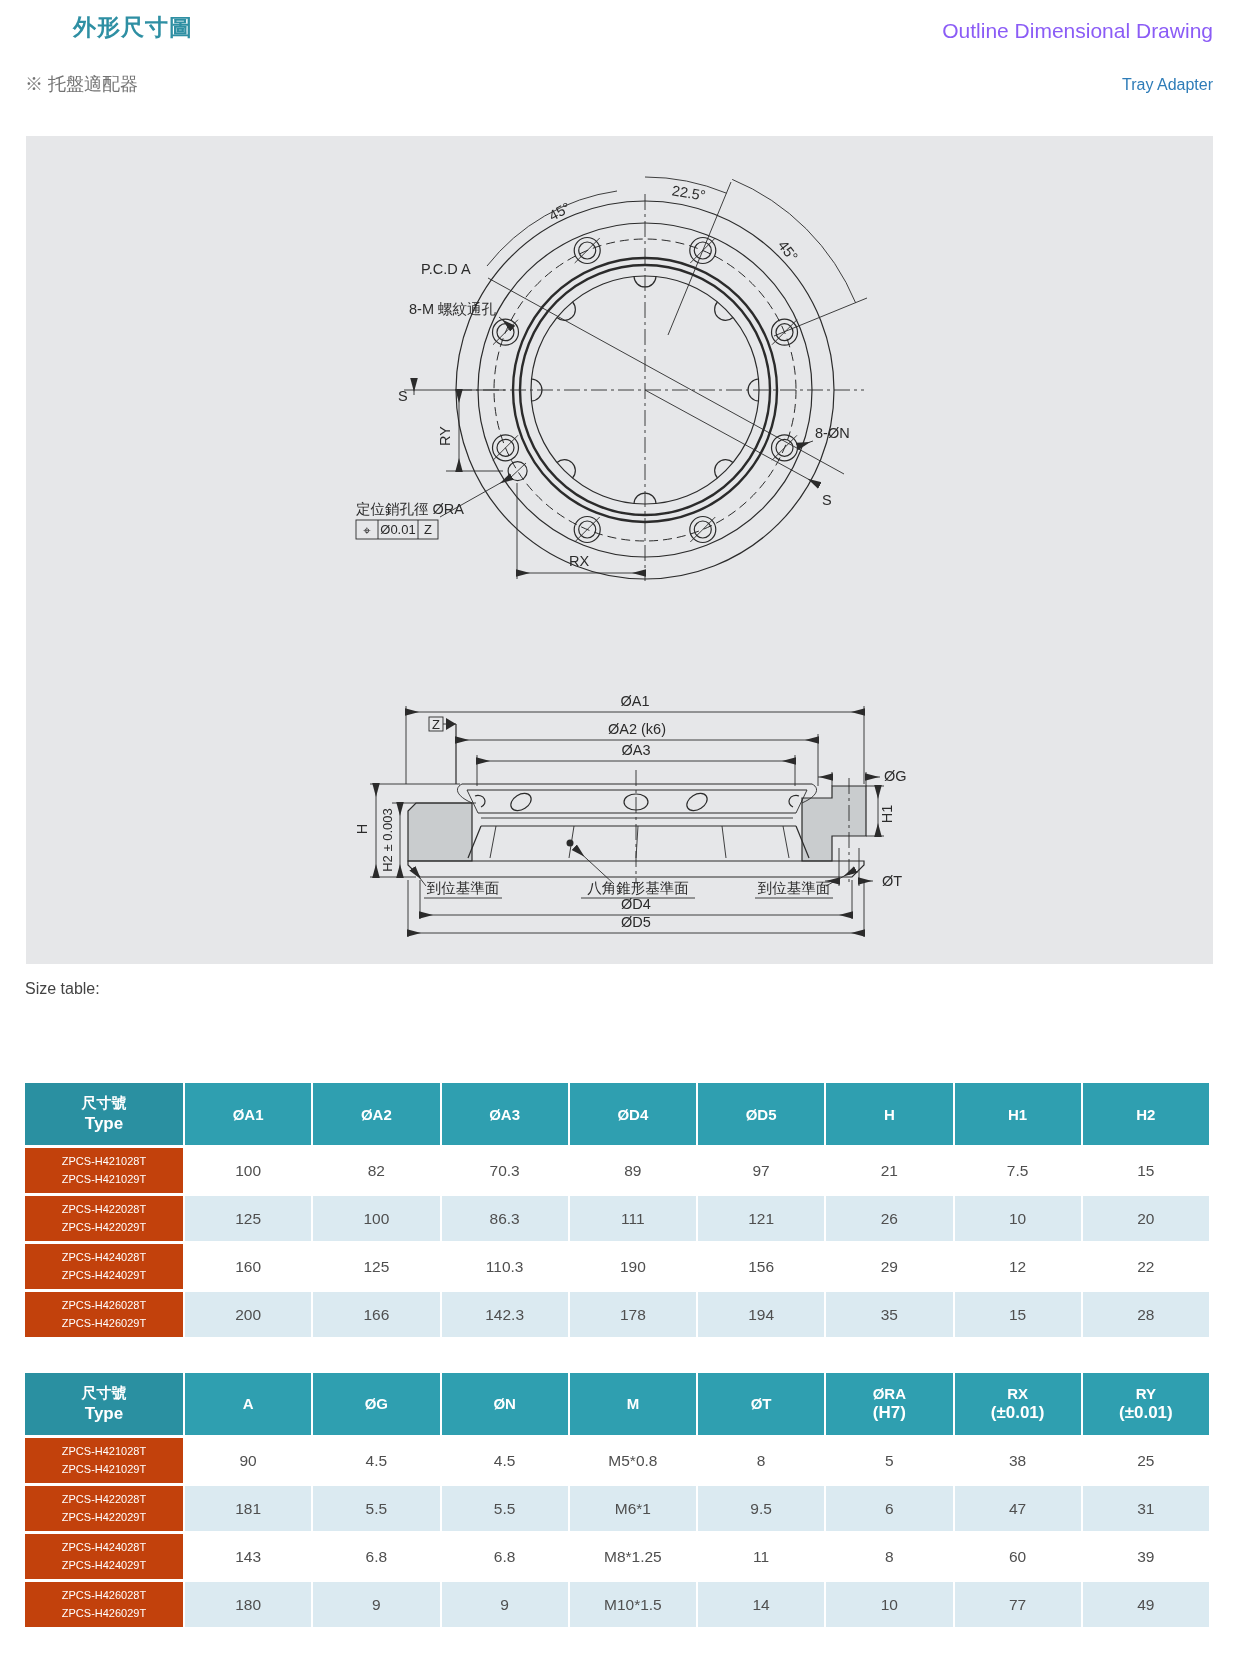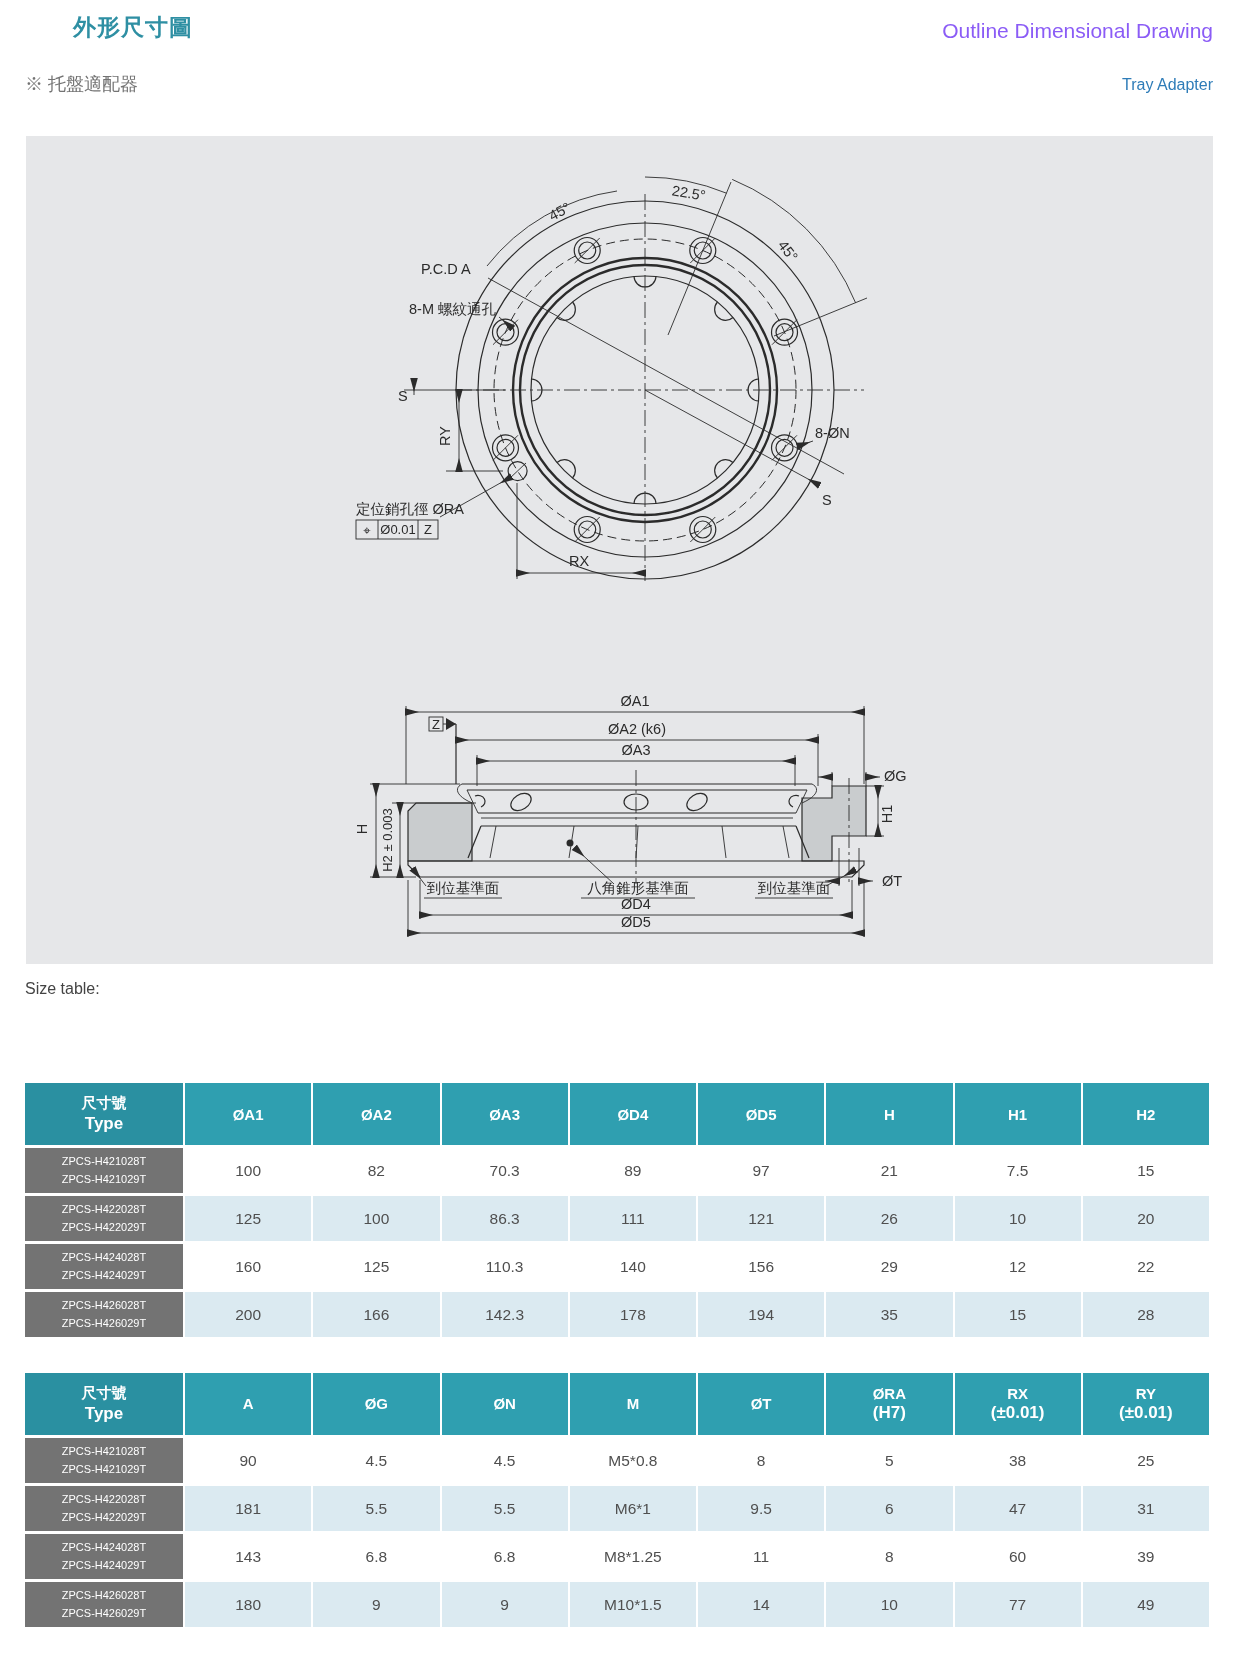--- a/index.html
+++ b/index.html
@@ -10,21 +10,21 @@
   .sub-en{position:absolute;right:25px;top:76px;font-size:16px;color:#2e7cb8;}
   .panel{position:absolute;left:26px;top:136px;width:1187px;height:828px;background:#e6e7e9;}
   .size-label{position:absolute;left:25px;top:980px;font-size:16px;color:#444;}
   table{border-collapse:separate;border-spacing:2.5px 3px;table-layout:fixed;width:1188px;}
   .tbl1{position:absolute;left:23px;top:1080px;}
   .tbl2{position:absolute;left:23px;top:1370px;}
   th,td{padding:0;text-align:center;vertical-align:middle;}
   th{background:#2f9fb0;color:#fff;font-weight:bold;height:62px;font-size:15px;}
   th.typehead{background:#2a90a1;}
   th .sub{display:block;font-size:17px;margin-top:1px;}
-  td.rowlabel{background:#737373;color:#fff;font-size:11px;line-height:1.55;height:45px;}
+  td.rowlabel{background:#c2410c;color:#fff;font-size:11px;line-height:1.55;height:45px;}
   td.val{font-size:15.5px;color:#4f4f4f;height:45px;}
   tr.odd td.val{background:#ffffff;}
   tr.even td.val{background:#dbeaf1;}
   
   .ln{stroke:#2b2b2b;stroke-width:1.2;fill:none;}
   .lnthick{stroke:#2b2b2b;stroke-width:2.4;fill:none;}
   .dashc{stroke:#2b2b2b;stroke-width:1;fill:none;stroke-dasharray:9 5;}
   .cline{stroke:#2b2b2b;stroke-width:0.9;fill:none;stroke-dasharray:16 4 3 4;}
   .thin{stroke:#2b2b2b;stroke-width:0.9;fill:none;}
   .gray{fill:#c9ccce;stroke:#2b2b2b;stroke-width:1.2;}
@@ -310,21 +310,21 @@
       <td class="val">121</td>
       <td class="val">26</td>
       <td class="val">10</td>
       <td class="val">20</td>
     </tr>
     <tr class="odd">
       <td class="rowlabel"><span>ZPCS-H424028T</span><br><span>ZPCS-H424029T</span></td>
       <td class="val">160</td>
       <td class="val">125</td>
       <td class="val">110.3</td>
-      <td class="val">140</td>
+      <td class="val">190</td>
       <td class="val">156</td>
       <td class="val">29</td>
       <td class="val">12</td>
       <td class="val">22</td>
     </tr>
     <tr class="even">
       <td class="rowlabel"><span>ZPCS-H426028T</span><br><span>ZPCS-H426029T</span></td>
       <td class="val">200</td>
       <td class="val">166</td>
       <td class="val">142.3</td>

